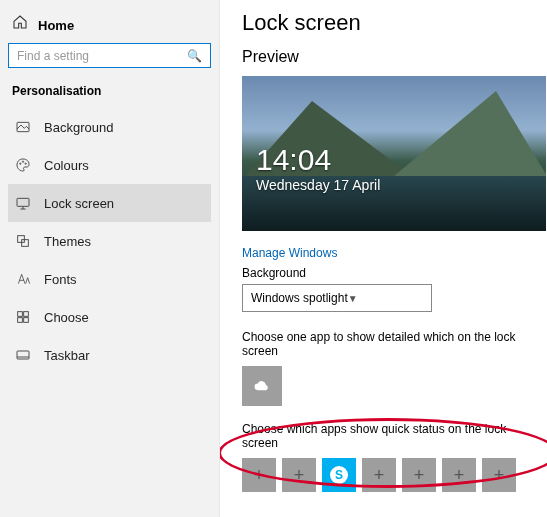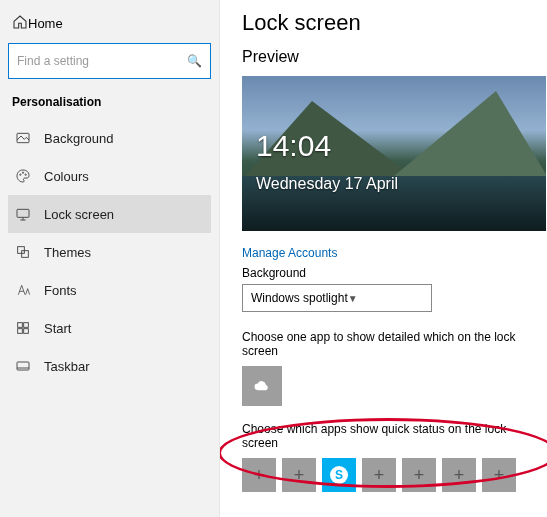--- a/index.html
+++ b/index.html
@@ -17,32 +17,34 @@
     .sidebar {
       width: 220px;
       flex: 0 0 220px;
       background: #f2f2f2;
       padding: 8px 8px 0 8px;
       border-right: 1px solid #e6e6e6;
       height: 100%;
     }
     .home-row {
       display: flex;
-      align-items: center;
+      align-items: flex-end;
+      gap: 10px;
       padding: 6px 4px 10px 4px;
       cursor: pointer;
+      font-weight: bold;
     }
     .home-row svg { width: 16px; height: 16px; }
     .search-box {
       display: flex;
       align-items: center;
       justify-content: space-between;
       border: 1px solid #0078d4;
       background: #fff;
-      height: 36px;
+      height: 25px;
       padding: 0 8px;
       margin-bottom: 12px;
     }
     .search-box input {
       border: none;
       outline: none;
       font-size: 12px;
       width: 100%;
       background: transparent;
       color: #777;
@@ -104,21 +106,21 @@
     }
     .lake {
       position:absolute; bottom:0; left:0; right:0; height:55px;
       background: linear-gradient(to bottom, #28464e, #0e1c1f);
     }
     .clock {
       position:absolute; left:14px; bottom:38px; color:#fff;
       text-shadow:0 1px 2px rgba(0,0,0,.6);
     }
     .clock .time { font-size:30px; font-weight:300; }
-    .clock .date { font-size:16px;margin-top:12px; }
+    .clock .date { font-size:14px; }
     .link {
       color:#0066b4; font-size:12px; cursor:pointer; display:inline-block;
       margin-bottom:6px;
     }
     .field-label { font-size:12px; margin-bottom:4px; }
     .dropdown {
       display:flex; align-items:center; 
       width:190px; height:28px; border:1px solid #888; padding:0 8px;
       font-size:12px; cursor:pointer; margin-bottom:18px; background:#fff;
     }
@@ -219,21 +221,21 @@
 
   <div class="nav-item">
     <span class="nicon">
       <svg viewBox="0 0 24 24">
           <rect x="4" y="4" width="7" height="7"></rect>
           <rect x="13" y="4" width="7" height="7"></rect>
           <rect x="4" y="13" width="7" height="7"></rect>
           <rect x="13" y="13" width="7" height="7"></rect>
         </svg>
     </span>
-    <span>Start</span>
+    <span>Choose</span>
   </div>
 
   <div class="nav-item">
     <span class="nicon">
       <svg viewBox="0 0 24 24">
           <rect x="3" y="6" width="18" height="12" rx="1"></rect>
           <line x1="3" y1="15" x2="21" y2="15"></line>
         </svg>
     </span>
     <span>Taskbar</span>
@@ -248,21 +250,21 @@
   <div class="preview">
     <div class="mountain"></div>
     <div class="mountain2"></div>
     <div class="lake"></div>
     <div class="clock">
       <div class="time">14:04</div>
       <div class="date">Wednesday 17 April</div>
     </div>
   </div>
 
-  <div class="link">Manage Accounts</div>
+  <div class="link">Manage Windows</div>
 
   <div class="field-label">Background</div>
   <div class="dropdown">
     <span>Windows spotlight</span>
     <span class="chev">▼</span>
   </div>
 
   <div class="desc">Choose one app to show detailed which on the lock screen</div>
   <div class="tile-row" style="margin-bottom:16px;">
     <div class="tile big weather">

